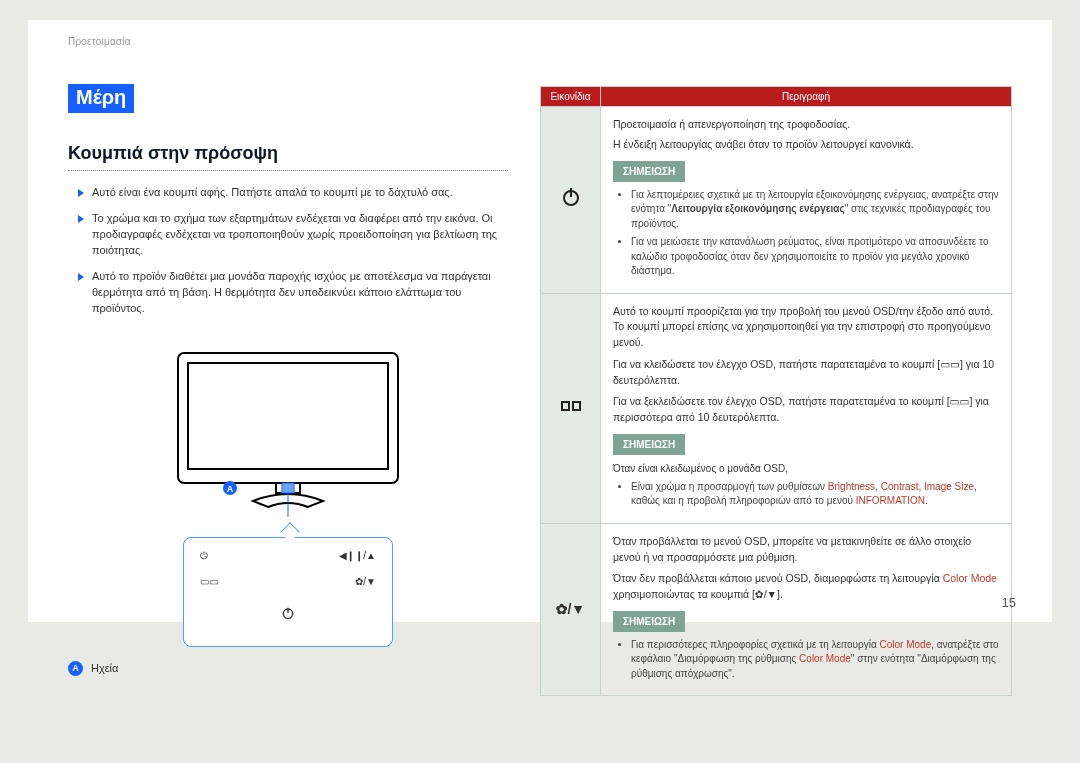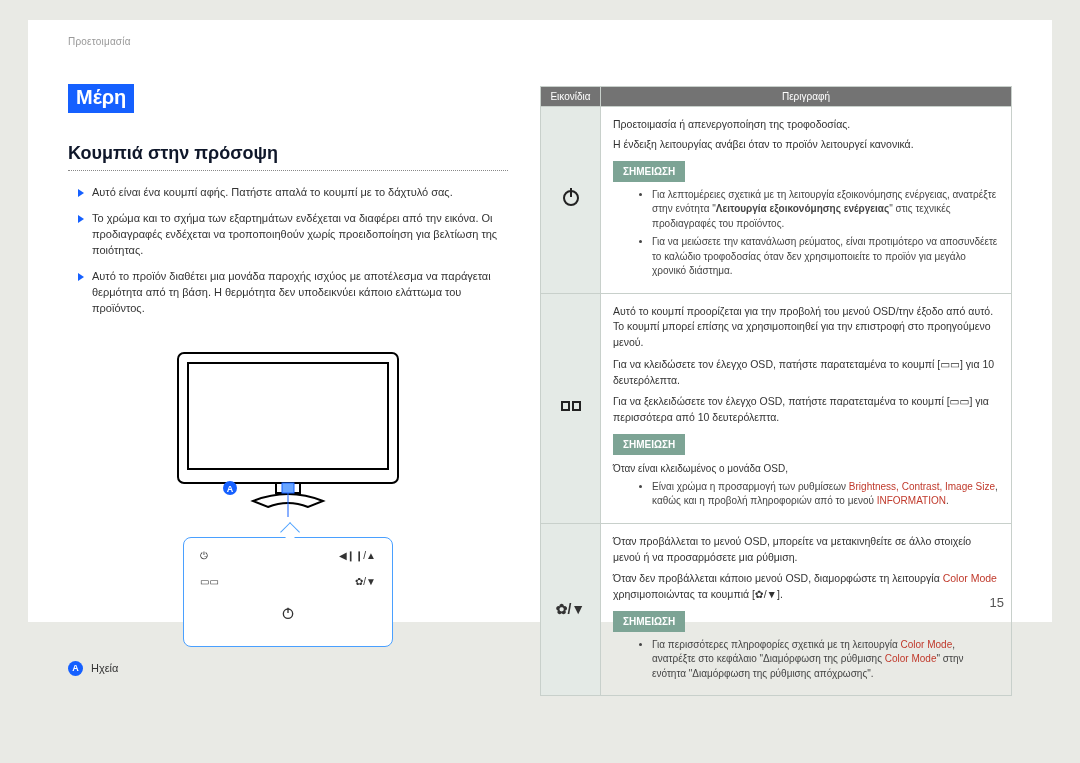--- a/index.html
+++ b/index.html
@@ -67,21 +67,21 @@
   .monitor-svg { display: inline-block; }
   .legend { margin-top: 14px; display:flex; align-items:center; gap:8px; }
   .legend-circle {
     display:inline-flex; align-items:center; justify-content:center;
     width:15px; height:15px; border-radius:50%;
     background:#1560ff; color:#fff; font-size:9px; font-weight:bold;
   }
   
   .tbl { width:100%; border-collapse: collapse; margin-top: 28px;}
   .tbl th {
-    background:#737373; color:#fff; font-weight:normal;
+    background:#b91c1c; color:#fff; font-weight:normal;
     font-size:10px; padding:4px 6px; text-align:center;
     border:1px solid #c8d0cb;
   }
   .tbl td {
     border:1px solid #c8d0cb;
     padding:10px 12px;
     vertical-align: top;
     font-size:10.5px;
     line-height:1.5;
   }
@@ -92,27 +92,27 @@
   .note-label {
     display:inline-block;
     background:#7da495;
     color:#fff;
     font-size:10px;
     font-weight:bold;
     padding:3px 10px;
     margin: 8px 0 6px 0;
   }
   .note-list { list-style: disc; padding-left: 18px; font-size:10px; color:#444;}
-  .note-list li { margin-bottom:4px; line-height:1.45;margin-left:21px; }
+  .note-list li { margin-bottom:4px; line-height:1.45; }
   .red { color:#c0392b; }
   .bold { font-weight:bold; }
   .page-num {
     position:absolute;
     bottom: 12px;
-    right: 48px;
+    right: 36px;
     font-size: 13px;
     color:#555;
   }
   .icon-svg { width:24px; height:24px; }
 </style>
 </head>
 <body>
 
 <div class="page">
   <div class="header-crumb">Προετοιμασία</div>

